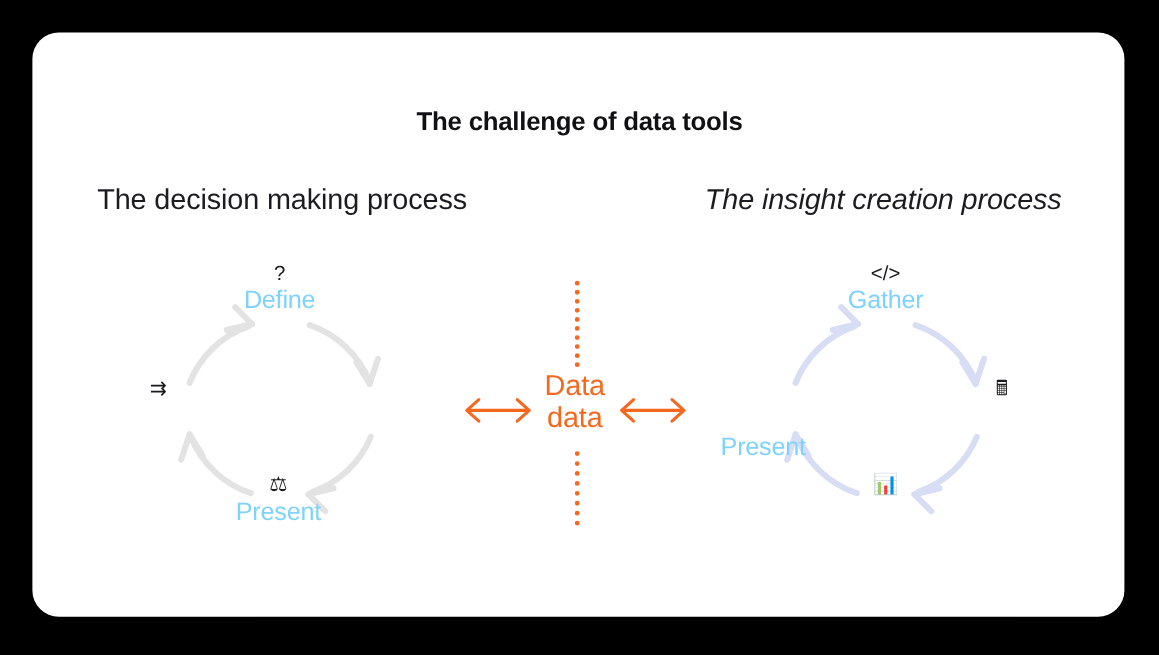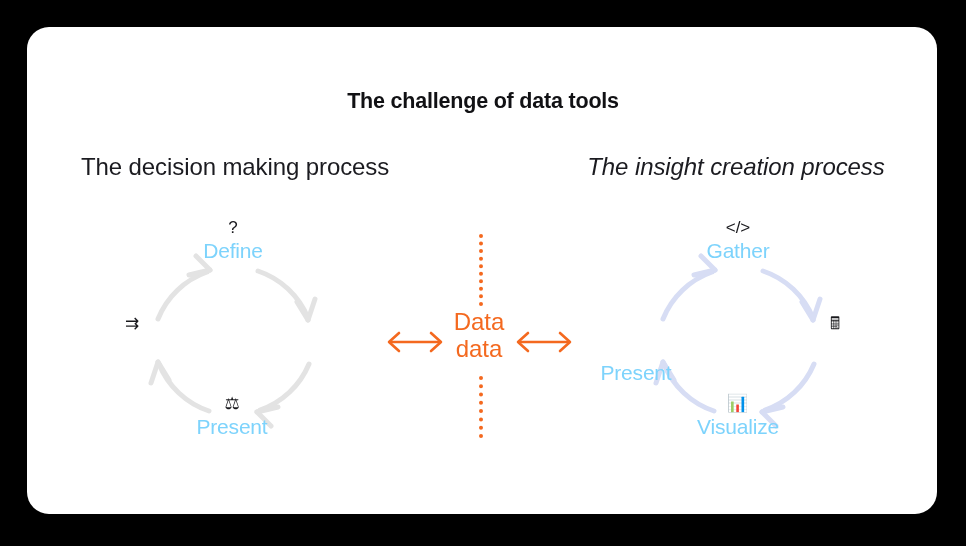--- a/index.html
+++ b/index.html
@@ -206,21 +206,20 @@
     <span class="node-icon">&lt;/&gt;</span>
     <span class="node-label">Gather</span>
   </div>
 
   <div class="node" id="node-analyze">
     <span class="node-icon">🖩</span>
   </div>
 
   <div class="node" id="node-visualize">
     <span class="node-icon">📊</span>
-    <span class="node-label">Visualize</span>
   </div>
 
   <div class="node" id="node-present">
     <span class="node-icon no-icon"></span>
     <span class="node-label">Present</span>
   </div>
 
   <div id="center-dash-top"></div>
   <div id="center-dash-bottom"></div>
 

